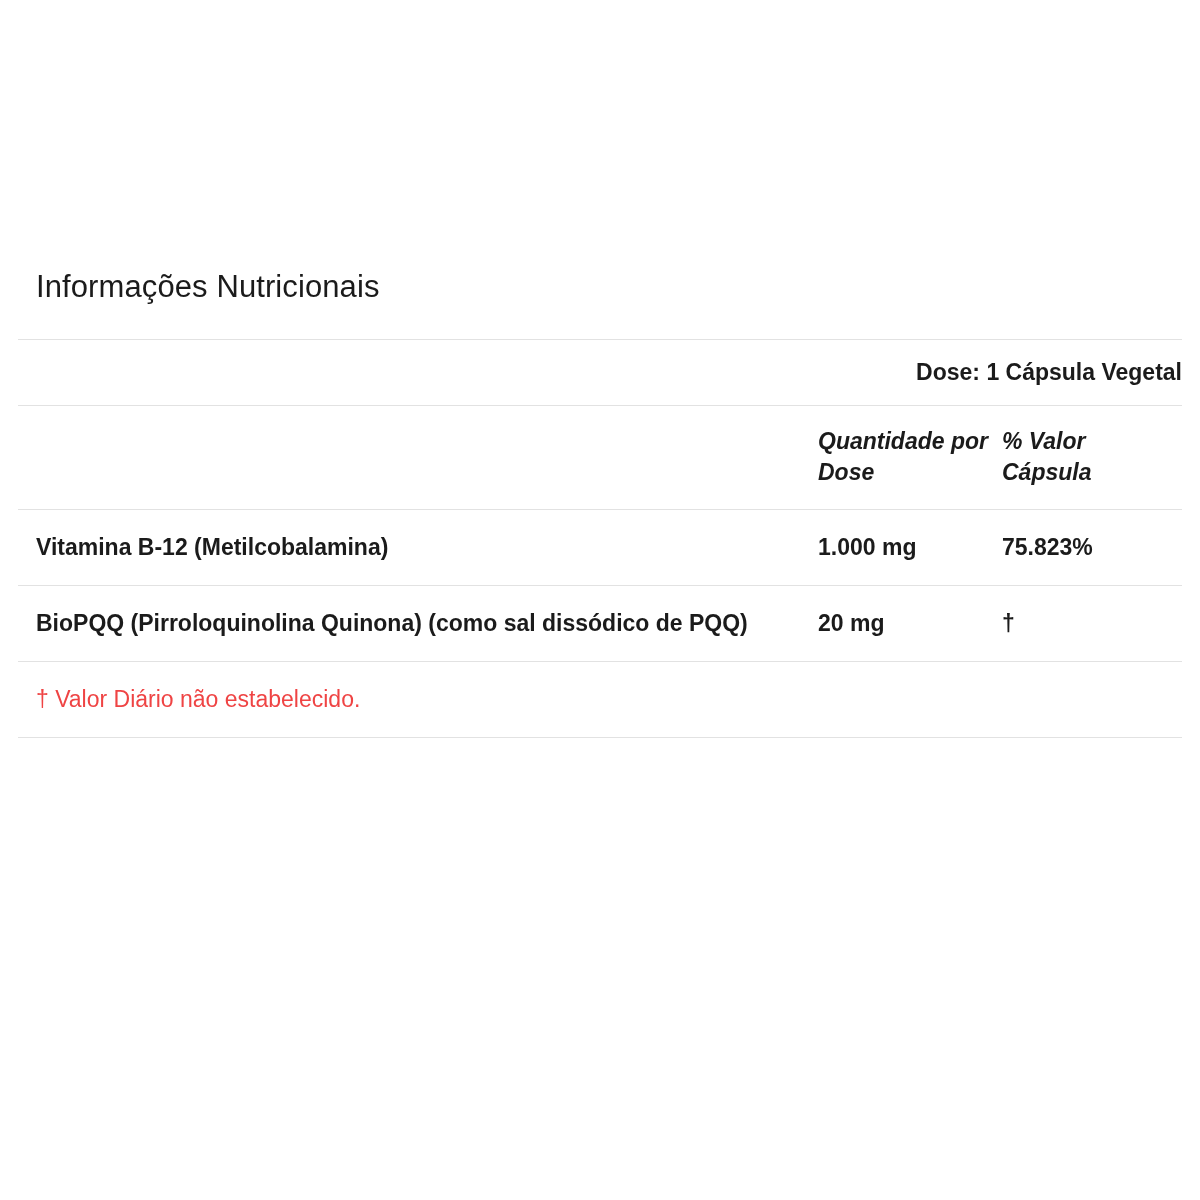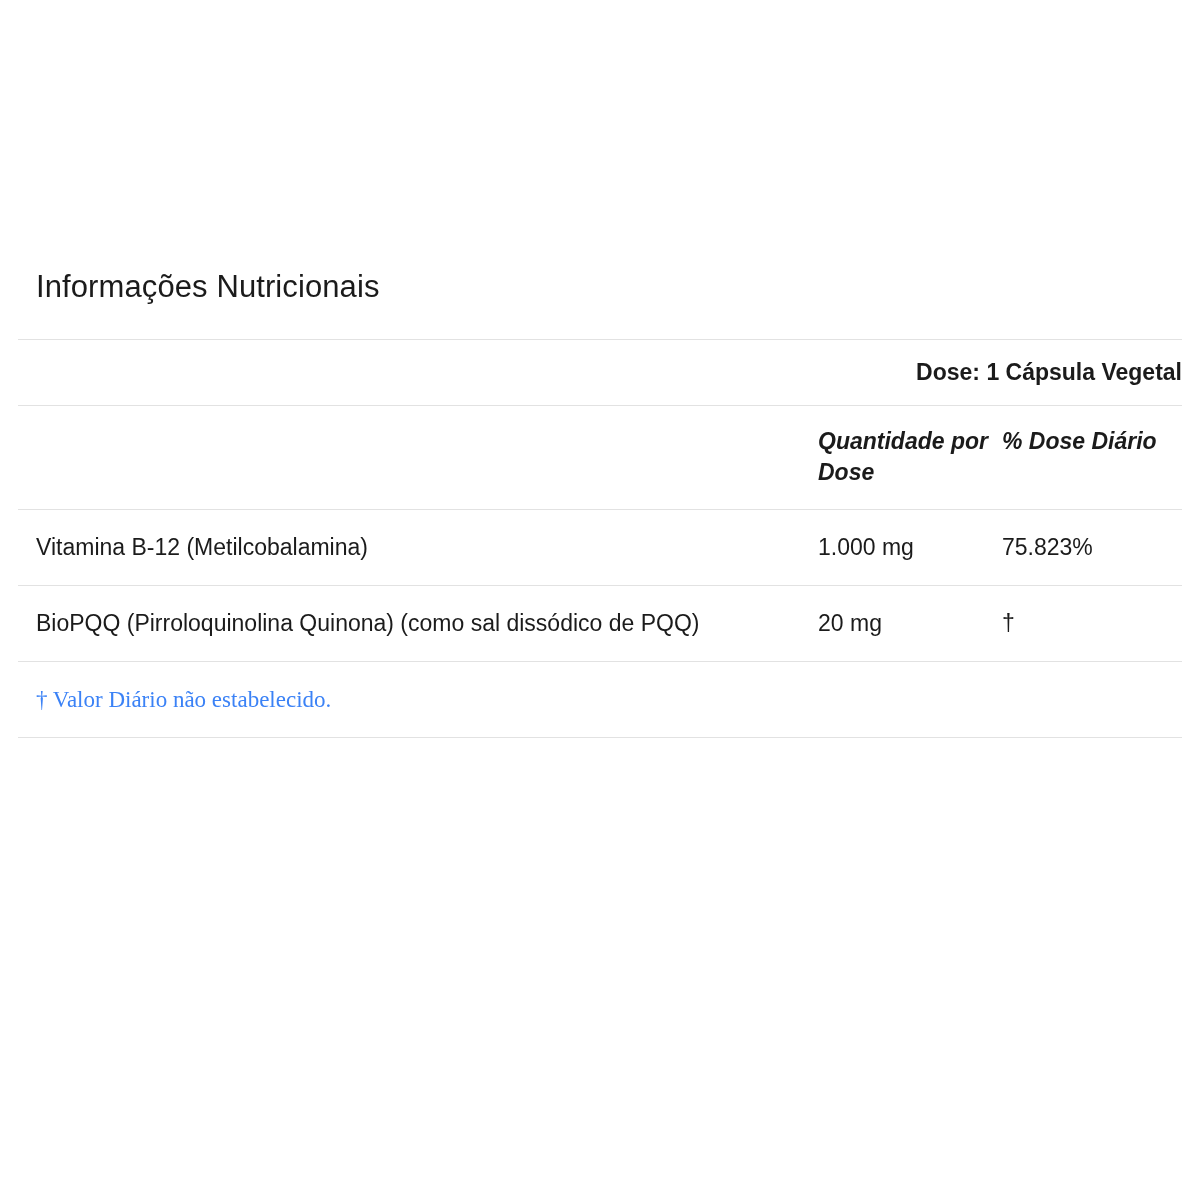--- a/index.html
+++ b/index.html
@@ -65,21 +65,21 @@
 
   table.nutrition col.c-name { width: 800px; }
   table.nutrition col.c-amount { width: 184px; }
   table.nutrition col.c-dv { width: 180px; }
 
   table.nutrition th,
   table.nutrition td {
     text-align: left;
     vertical-align: top;
     border-bottom: 1px solid #e2e2e2;
-    font-weight: 400;
+    font-weight: 700;
   }
 
   table.nutrition thead th {
     font-size: 23px;
     font-weight: 700;
     line-height: 1.33;
     padding: 20px 8px 22px 0;
     color: #1b1b1b;
     font-style: italic;
   }
@@ -96,23 +96,22 @@
   }
 
   table.nutrition tbody td.td-name {
     padding-left: 18px;
   }
 
   .footnote {
     font-size: 23px;
     line-height: 1.35;
     padding: 22px 0 22px 18px;
-    color: #3b82f6;
+    color: #ef4444;
     border-bottom: 1px solid #e2e2e2;
-    font-family: Liberation Serif, serif;
   }
 
   .dagger {
     font-size: 23px;
   }
 </style>
 </head>
 <body>
 
 <div class="page">
@@ -130,21 +129,21 @@
     <table class="nutrition">
       <colgroup>
         <col class="c-name">
         <col class="c-amount">
         <col class="c-dv">
       </colgroup>
       <thead>
         <tr>
           <th class="th-name"></th>
           <th>Quantidade por Dose</th>
-          <th>% Dose Diário</th>
+          <th>% Valor Cápsula</th>
         </tr>
       </thead>
       <tbody>
         <tr>
           <td class="td-name">Vitamina B-12 (Metilcobalamina)</td>
           <td>1.000 mg</td>
           <td>75.823%</td>
         </tr>
         <tr>
           <td class="td-name">BioPQQ (Pirroloquinolina Quinona) (como sal dissódico de PQQ)</td>

